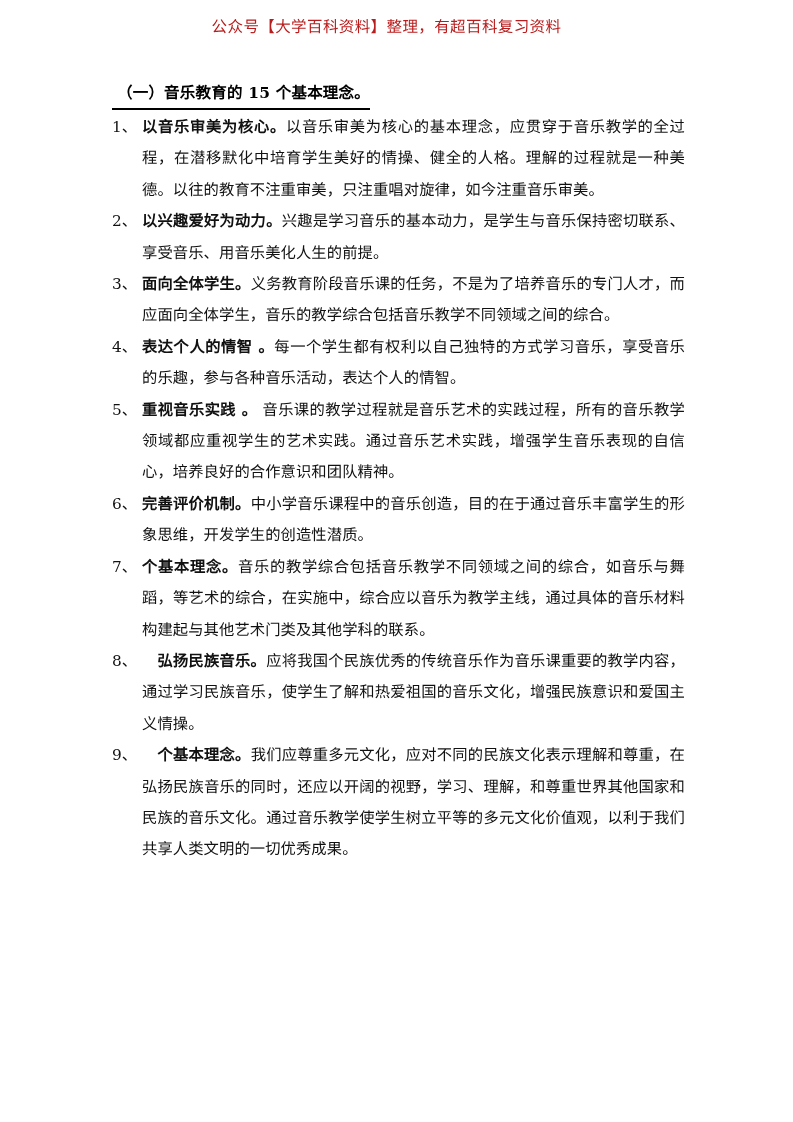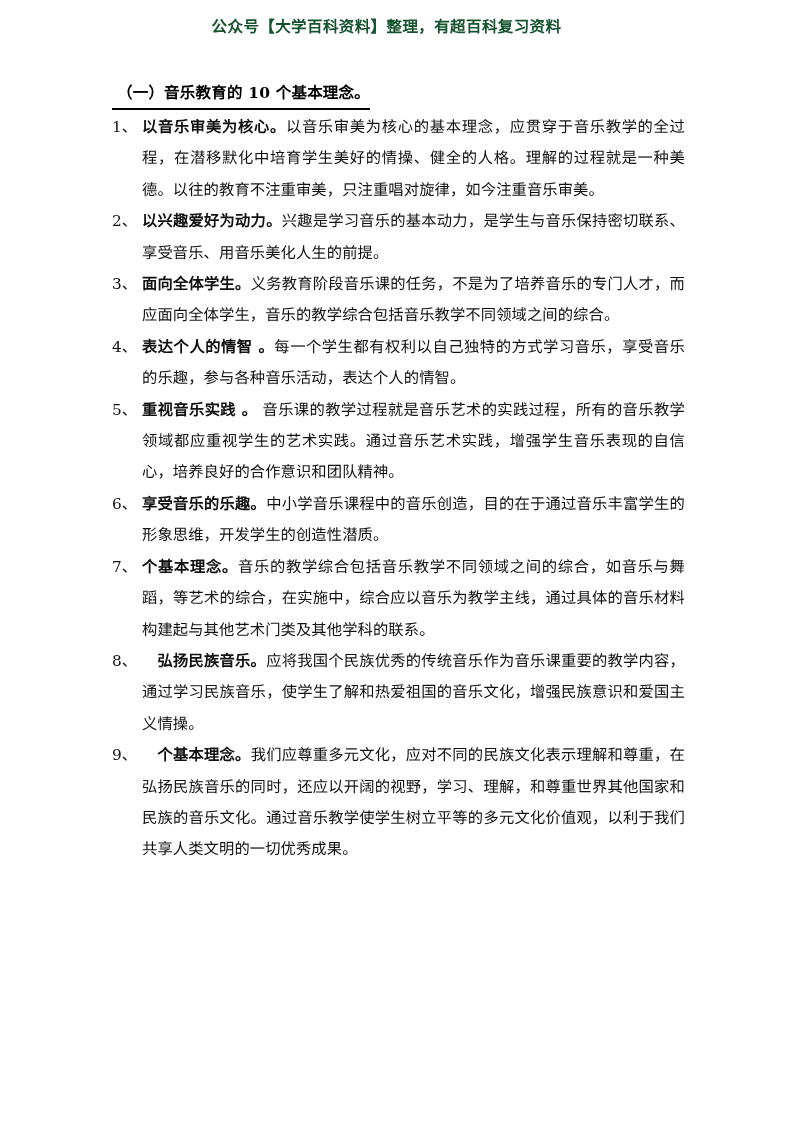--- a/index.html
+++ b/index.html
@@ -23,23 +23,23 @@
 
   
   .doc-header {
     position: absolute;
     top: 14px;
     left: 0;
     width: 773px;
     text-align: center;
     font-family: "DejaVu Serif", "Liberation Serif", serif;
     font-size: 15.5px;
-    font-weight: 700;
+    font-weight: 400;
     letter-spacing: 0.4px;
-    color: #14532d;
+    color: #b91c1c;
     white-space: nowrap;
   }
 
   
   .body-block {
     position: absolute;
     top: 78px;
     left: 112px;
     width: 573px;
   }
@@ -101,21 +101,21 @@
 </head>
 <body>
 
 <div class="page">
 
   <div class="doc-header">公众号【大学百科资料】整理，有超百科复习资料</div>
 
   <div class="body-block">
 
     <div class="heading-wrap">
-      <span class="section-heading">（一）音乐教育的 10 个基本理念。</span>
+      <span class="section-heading">（一）音乐教育的 15 个基本理念。</span>
     </div>
 
     <div class="item">
       <span class="marker">1、</span><span class="lead">以音乐审美为核心。</span><span class="rest">以音乐审美为核心的基本理念，应贯穿于音乐教学的全过程，在潜移默化中培育学生美好的情操、健全的人格。理解的过程就是一种美德。以往的教育不注重审美，只注重唱对旋律，如今注重音乐审美。</span>
     </div>
 
     <div class="item">
       <span class="marker">2、</span><span class="lead">以兴趣爱好为动力。</span><span class="rest">兴趣是学习音乐的基本动力，是学生与音乐保持密切联系、享受音乐、用音乐美化人生的前提。</span>
     </div>
 
@@ -125,21 +125,21 @@
 
     <div class="item">
       <span class="marker">4、</span><span class="lead">表达个人的情智 。</span><span class="rest">每一个学生都有权利以自己独特的方式学习音乐，享受音乐的乐趣，参与各种音乐活动，表达个人的情智。</span>
     </div>
 
     <div class="item">
       <span class="marker">5、</span><span class="lead">重视音乐实践 。</span><span class="rest"> 音乐课的教学过程就是音乐艺术的实践过程，所有的音乐教学领域都应重视学生的艺术实践。通过音乐艺术实践，增强学生音乐表现的自信心，培养良好的合作意识和团队精神。</span>
     </div>
 
     <div class="item">
-      <span class="marker">6、</span><span class="lead">享受音乐的乐趣。</span><span class="rest">中小学音乐课程中的音乐创造，目的在于通过音乐丰富学生的形象思维，开发学生的创造性潜质。</span>
+      <span class="marker">6、</span><span class="lead">完善评价机制。</span><span class="rest">中小学音乐课程中的音乐创造，目的在于通过音乐丰富学生的形象思维，开发学生的创造性潜质。</span>
     </div>
 
     <div class="item">
       <span class="marker">7、</span><span class="lead">个基本理念。</span><span class="rest">音乐的教学综合包括音乐教学不同领域之间的综合，如音乐与舞蹈，等艺术的综合，在实施中，综合应以音乐为教学主线，通过具体的音乐材料构建起与其他艺术门类及其他学科的联系。</span>
     </div>
 
     <div class="item">
       <span class="marker">8、</span><span class="lead">　弘扬民族音乐。</span><span class="rest">应将我国个民族优秀的传统音乐作为音乐课重要的教学内容，通过学习民族音乐，使学生了解和热爱祖国的音乐文化，增强民族意识和爱国主义情操。</span>
     </div>
 

